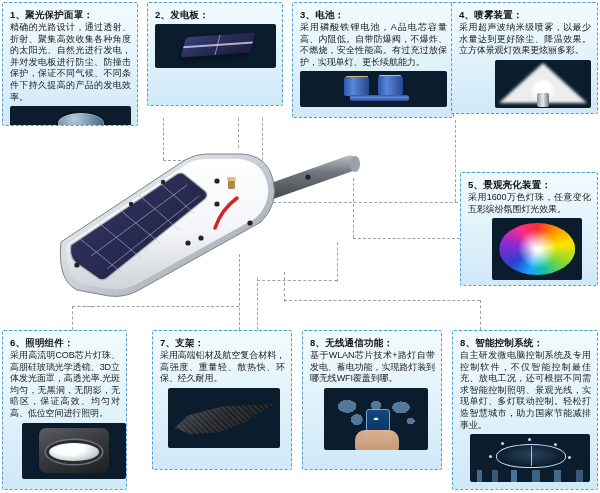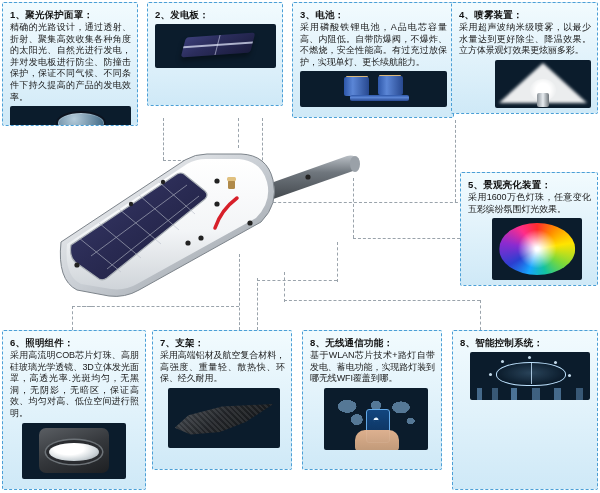--- a/index.html
+++ b/index.html
@@ -336,21 +336,21 @@
   </div>
 
   <div class="panel" style="left:460px;top:172px;width:138px;height:114px;">
     <div class="ttl">5、景观亮化装置：</div>
     <div class="body">采用1600万色灯珠，任意变化五彩缤纷氛围灯光效果。</div>
     <div class="thumb t-wheel" style="height:62px;margin-left:24px;width:90px;">
       <div class="w"></div>
     </div>
   </div>
 
-  <div class="panel" style="left:2px;top:330px;width:144px;height:160px;">
+  <div class="panel" style="left:2px;top:330px;width:125px;height:160px;">
     <div class="ttl">6、照明组件：</div>
     <div class="body">采用高流明COB芯片灯珠、高朋硅玻璃光学透镜、3D立体发光面罩，高透光率.光斑均匀，无黑洞，无阴影，无暗区，保证高效、均匀对高、低位空间进行照明。</div>
     <div class="thumb t-cob" style="height:56px;margin-left:12px;width:104px;">
       <div class="hous"></div>
       <div class="lens"></div>
     </div>
   </div>
 
   <div class="panel" style="left:152px;top:330px;width:140px;height:140px;">
     <div class="ttl">7、支架：</div>
@@ -366,20 +366,21 @@
     <div class="thumb t-wifi" style="height:62px;margin-left:14px;width:104px;">
       <div class="map"></div>
       <div class="phone"></div>
       <div class="sig">◓</div>
       <div class="hand"></div>
     </div>
   </div>
 
   <div class="panel" style="left:452px;top:330px;width:146px;height:160px;">
     <div class="ttl">8、智能控制系统：</div>
+    <div class="body">自主研发微电脑控制系统及专用控制软件，不仅智能控制最佳充、放电工况，还可根据不同需求智能控制照明、景观光线，实现单灯、多灯联动控制。轻松打造智慧城市，助力国家节能减排事业。</div>
     <div class="thumb t-brain" style="height:48px;margin-left:10px;width:120px;">
       <div class="brain"></div>
       <div class="city"></div>
       <div class="dot" style="left:26%;top:16%;"></div>
       <div class="dot" style="left:48%;top:9%;"></div>
       <div class="dot" style="left:70%;top:18%;"></div>
       <div class="dot" style="left:16%;top:44%;"></div>
       <div class="dot" style="left:82%;top:46%;"></div>
     </div>
   </div>

